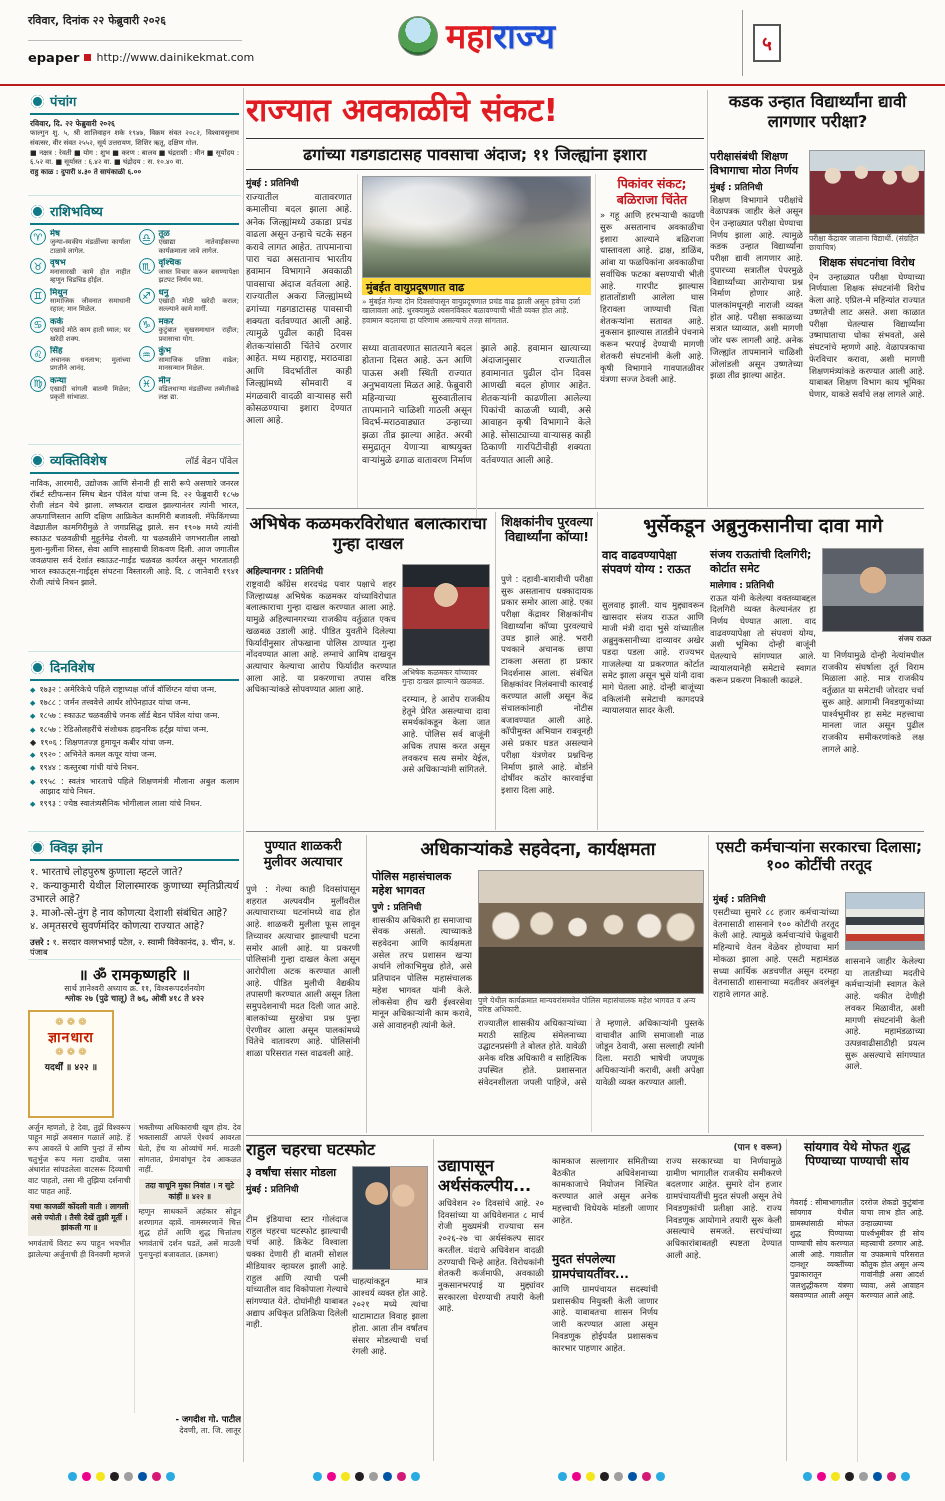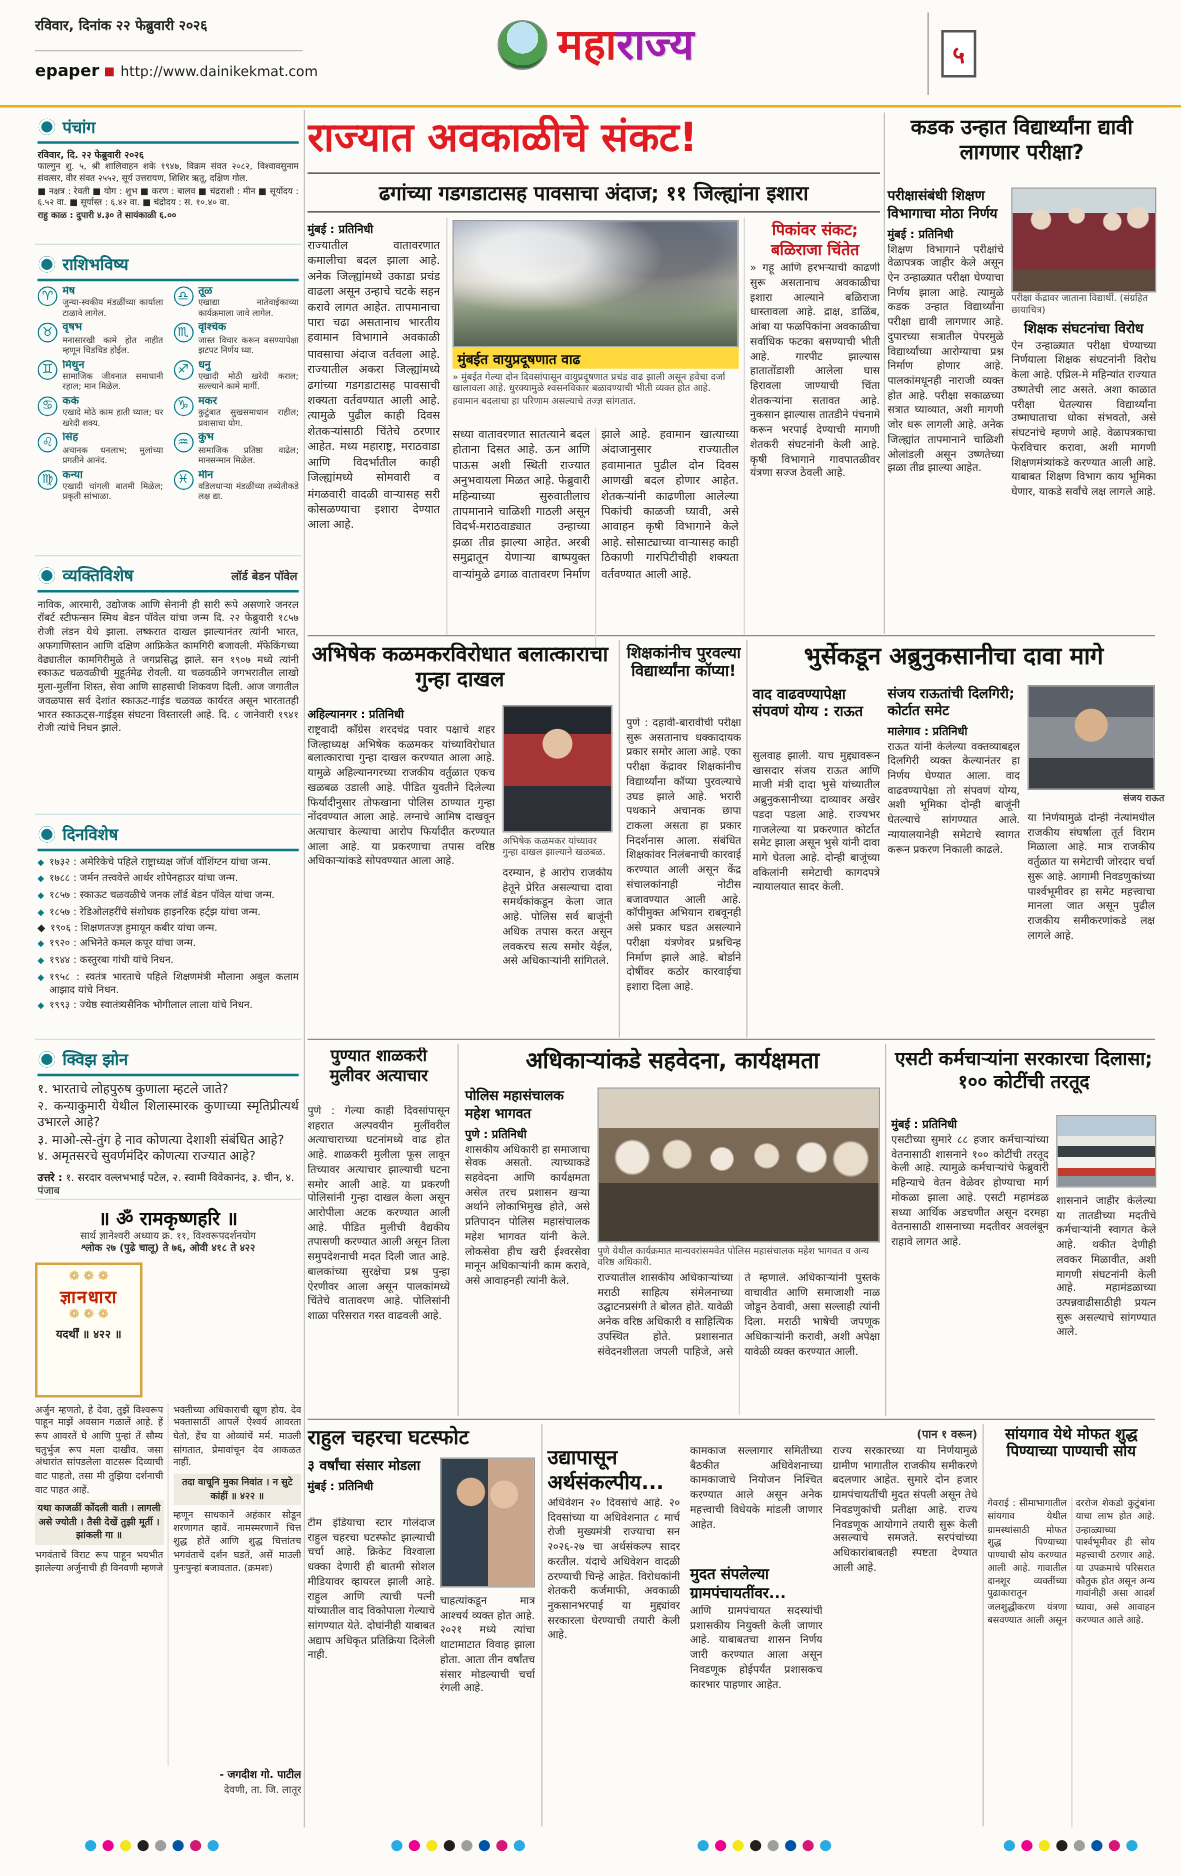--- a/index.html
+++ b/index.html
@@ -14,21 +14,21 @@
   .byline{font-weight:bold;font-size:9px;color:#111;margin-bottom:2px}
   .headline{font-weight:bold;color:#141414;text-align:center;line-height:1.2;overflow:hidden}
   .caption{font-size:7.5px;color:#444;line-height:1.25;overflow:hidden}
   .photo{overflow:hidden;border:1px solid #9a9a9a}
   
   .side-sec{border-bottom:1px solid #cfe2e4;padding:0 2px;overflow:hidden}
   .side-head{display:flex;align-items:center;gap:6px;border-bottom:2px solid #0e7a85;padding:2px 1px 3px;margin-bottom:4px}
   .ring-icon{width:13px;height:13px;flex:none;border-radius:50%;background:#0e7a85;
              box-shadow:inset 0 0 0 2px #fff, inset 0 0 0 5px #0e7a85}
   .side-title{font-weight:bold;font-size:13px;color:#0b6b75}
-  .side-sub{margin-left:auto;font-weight:bold;font-size:9px;color:#333}
+  .side-sub{margin-left:auto;font-weight:normal;font-size:9px;color:#333}
   .rashi-grid{display:grid;grid-template-columns:1fr 1fr;column-gap:8px;row-gap:3px}
   .rashi-item{display:flex;gap:4px;overflow:hidden}
   .z-icon{width:16px;height:16px;flex:none;border:1px solid #0e7a85;border-radius:50%;color:#0e7a85;
           font-size:10px;display:flex;align-items:center;justify-content:center;background:#f2fafa}
   .rashi-name{font-weight:bold;font-size:8.5px;color:#0b6b75;line-height:1.1}
   .rashi-text{font-size:6.8px;line-height:1.25;color:#333;text-align:justify}
   .din-item{display:flex;gap:4px;font-size:8px;line-height:1.3;color:#262626;margin-bottom:2px;text-align:justify}
   .din-bullet{color:#0e7a85;font-size:7px;line-height:1.6}
   .quiz-q{font-size:10px;line-height:1.35;color:#262626;text-align:justify}
   .quiz-ans{font-size:8.3px;line-height:1.3;margin-top:4px;color:#111}
@@ -51,32 +51,32 @@
   .mini-head{font-weight:bold;font-size:11px;line-height:1.25;color:#111;margin-bottom:2px}
   .red-head{font-weight:bold;font-size:12.5px;line-height:1.25;color:#c4161c;text-align:center}
   .dot-group{position:absolute;display:flex;gap:5px}
   .dot{width:9px;height:9px;border-radius:50%;display:inline-block}
 </style>
 </head>
 <body>
 
 <div class="page">
 
-  <div class="abs" style="left:0;top:0;width:945px;height:86px;border-bottom:2px solid #eab308">
+  <div class="abs" style="left:0;top:0;width:945px;height:86px;border-bottom:2px solid #b91c1c">
     <div class="abs" style="left:28px;top:12px;font-size:11px;font-weight:bold;color:#222">रविवार, दिनांक २२ फेब्रुवारी २०२६</div>
     <div class="hline" style="left:28px;top:40px;width:214px;background:#bbb"></div>
     <div class="abs" style="left:28px;top:50px;display:flex;align-items:center;gap:5px">
       <span style="font-weight:bold;font-size:13px;color:#111">epaper</span>
       <span style="width:7px;height:7px;background:#c4161c;display:inline-block"></span>
       <a href="#" style="font-size:11px;color:#222;text-decoration:none">http://www.dainikekmat.com</a>
     </div>
     <div class="abs" style="left:398px;top:16px;display:flex;align-items:center;gap:8px">
       <span style="width:40px;height:40px;border-radius:50%;flex:none;background:radial-gradient(circle at 50% 35%,#bfe3f2 0 40%,#4f9e4f 41% 70%,#2e6b34 71%);border:1px solid #888"></span>
       <span style="font-size:34px;font-weight:bold;line-height:1">
-        <span style="color:#e01b22">महा</span><span style="color:#a21caf;text-shadow:1px 1px 0 #cfd3d6">राज्य</span>
+        <span style="color:#e01b22">महा</span><span style="color:#1d4ed8;text-shadow:1px 1px 0 #cfd3d6">राज्य</span>
       </span>
     </div>
     <div class="abs" style="left:742px;top:10px;width:186px;height:66px;border-left:1px solid #999;padding-left:10px;display:flex;align-items:center;gap:8px">
       <div style="width:28px;height:38px;border:2px solid #555;display:flex;align-items:center;justify-content:center;font-size:19px;font-weight:bold;color:#c4161c;background:#fff">५</div>
     </div>
   </div>
 
   <div class="vline" style="left:243px;top:88px;height:1374px"></div>
   <div class="vline" style="left:707px;top:90px;height:417px"></div>
   <div class="hline" style="left:246px;top:508px;width:678px"></div>

